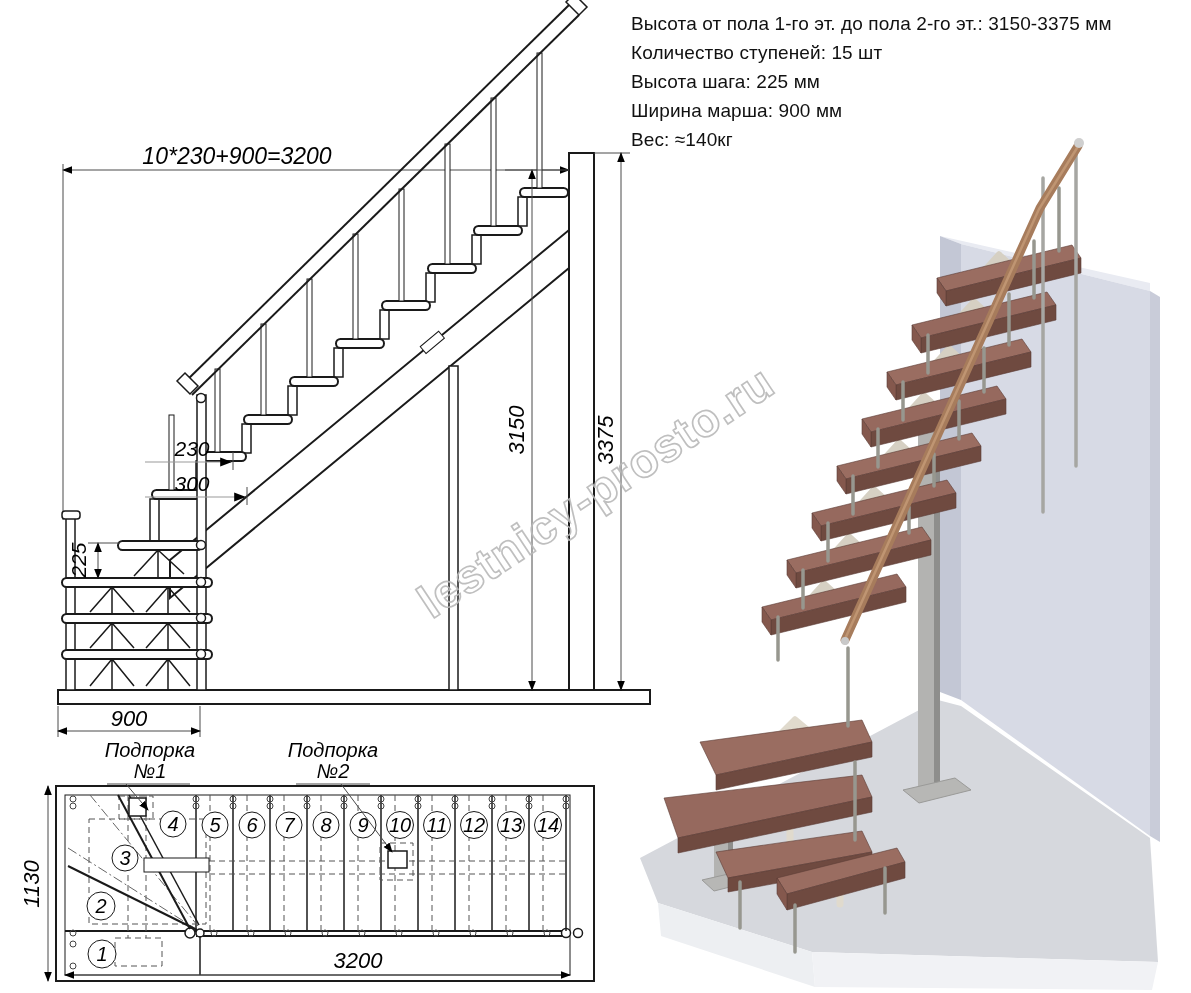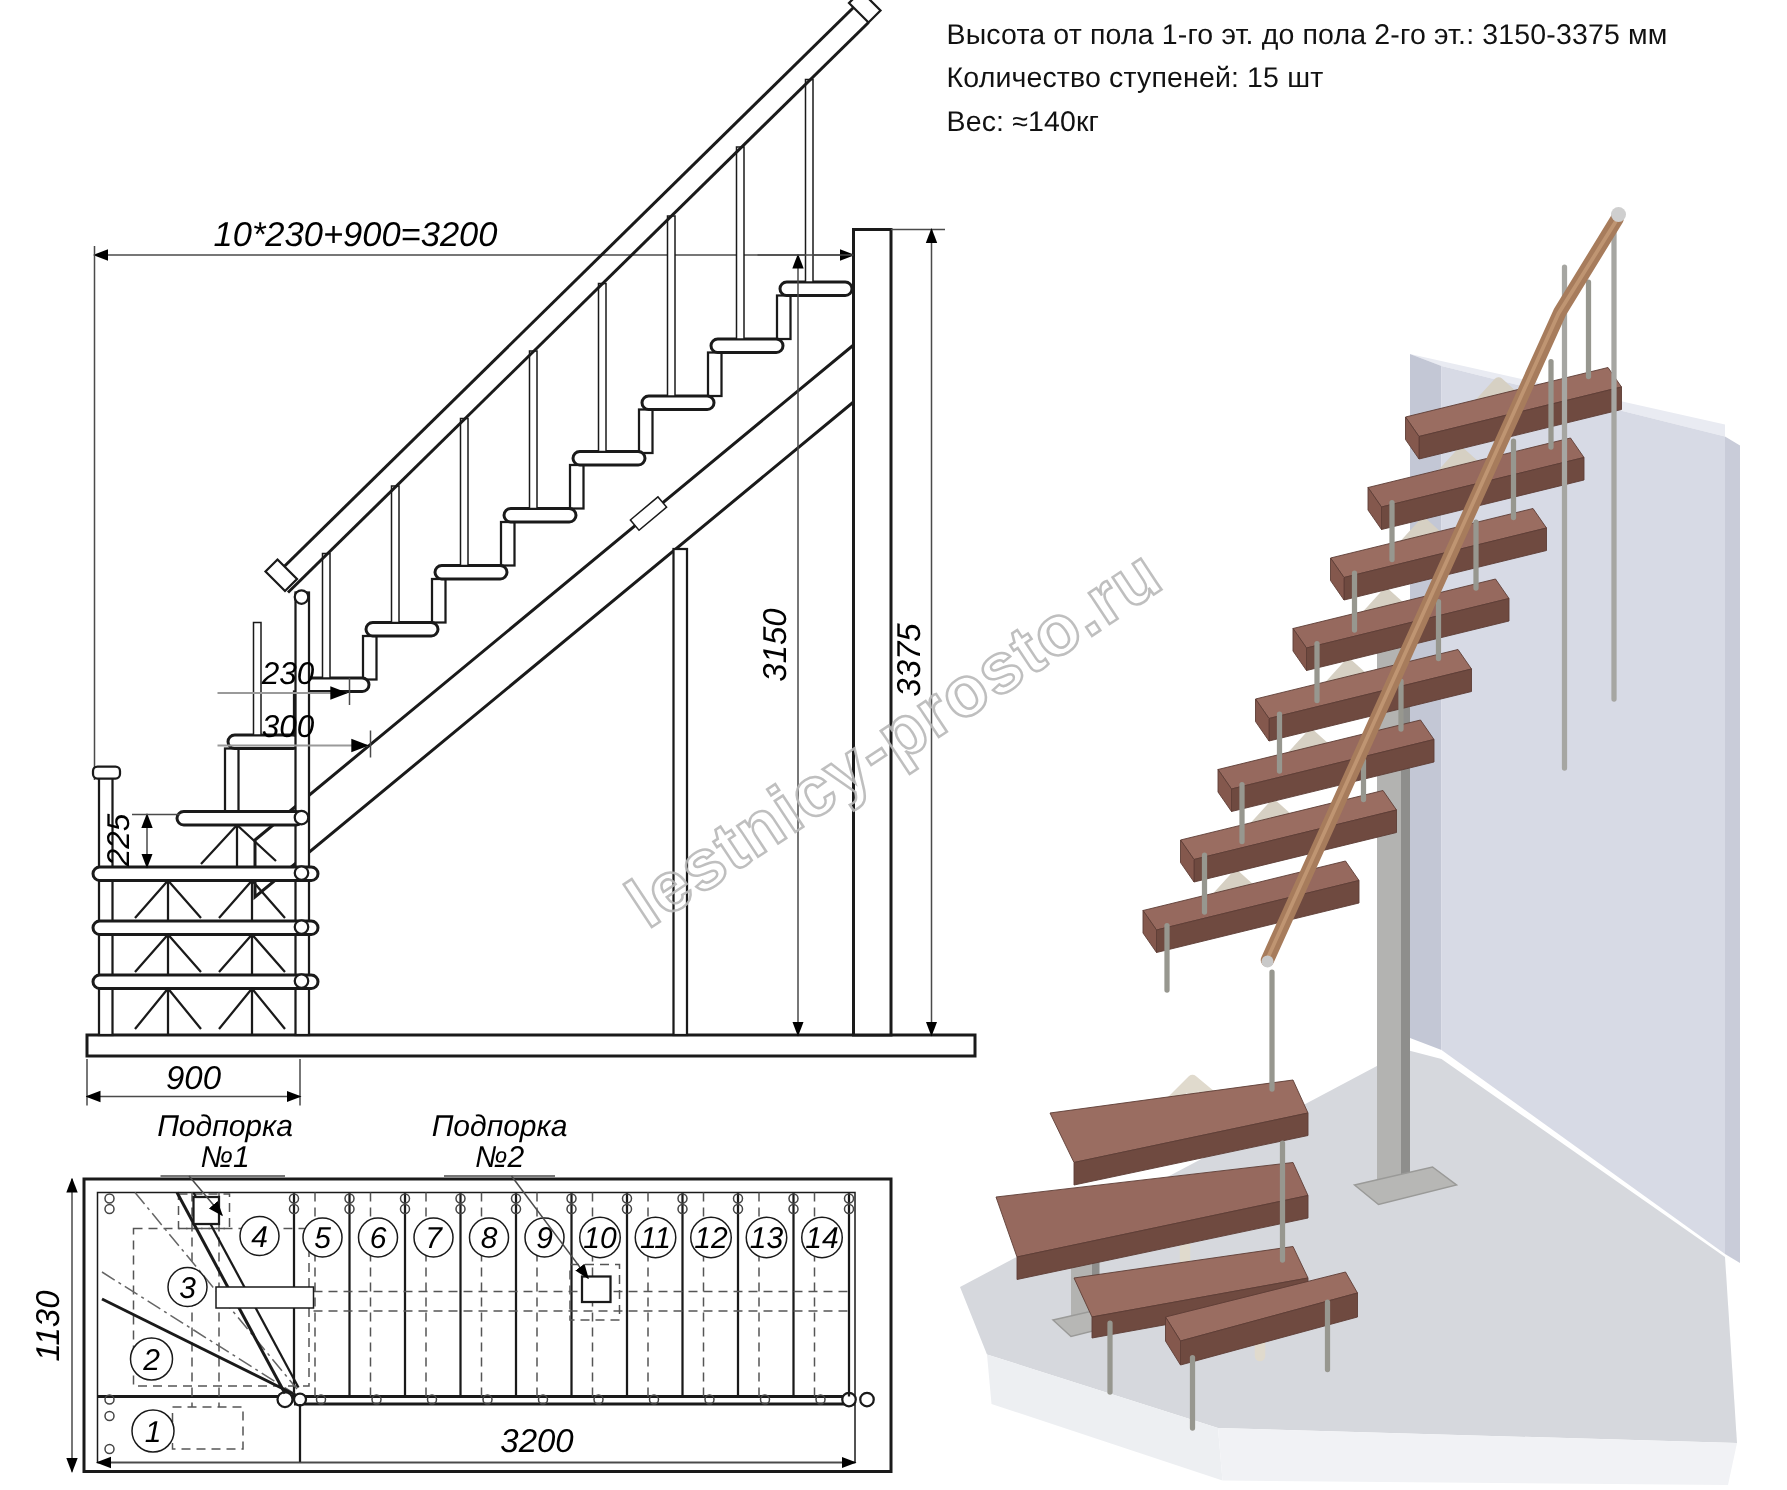--- a/index.html
+++ b/index.html
@@ -414,16 +414,18 @@
       <text class="dim" x="358" y="968" text-anchor="middle" font-size="22">3200</text>
     </g>
   </g>
 
   <text x="596" y="508" text-anchor="middle" transform="rotate(-33.5 596 492)" font-size="47" font-weight="bold" letter-spacing="1" fill="none" stroke="#b9b9b9" stroke-width="1.7" opacity="0.9">lestnicy-prosto.ru</text>
 </svg>
 
 <div class="specs">
   <div>Высота от пола 1-го эт. до пола 2-го эт.: 3150-3375 мм</div>
   <div>Количество ступеней: 15 шт</div>
+  <div>Высота шага: 225 мм</div>
+  <div>Ширина марша: 900 мм</div>
   <div>Вес: ≈140кг</div>
 </div>
 
 </div>
 
 </body></html>

